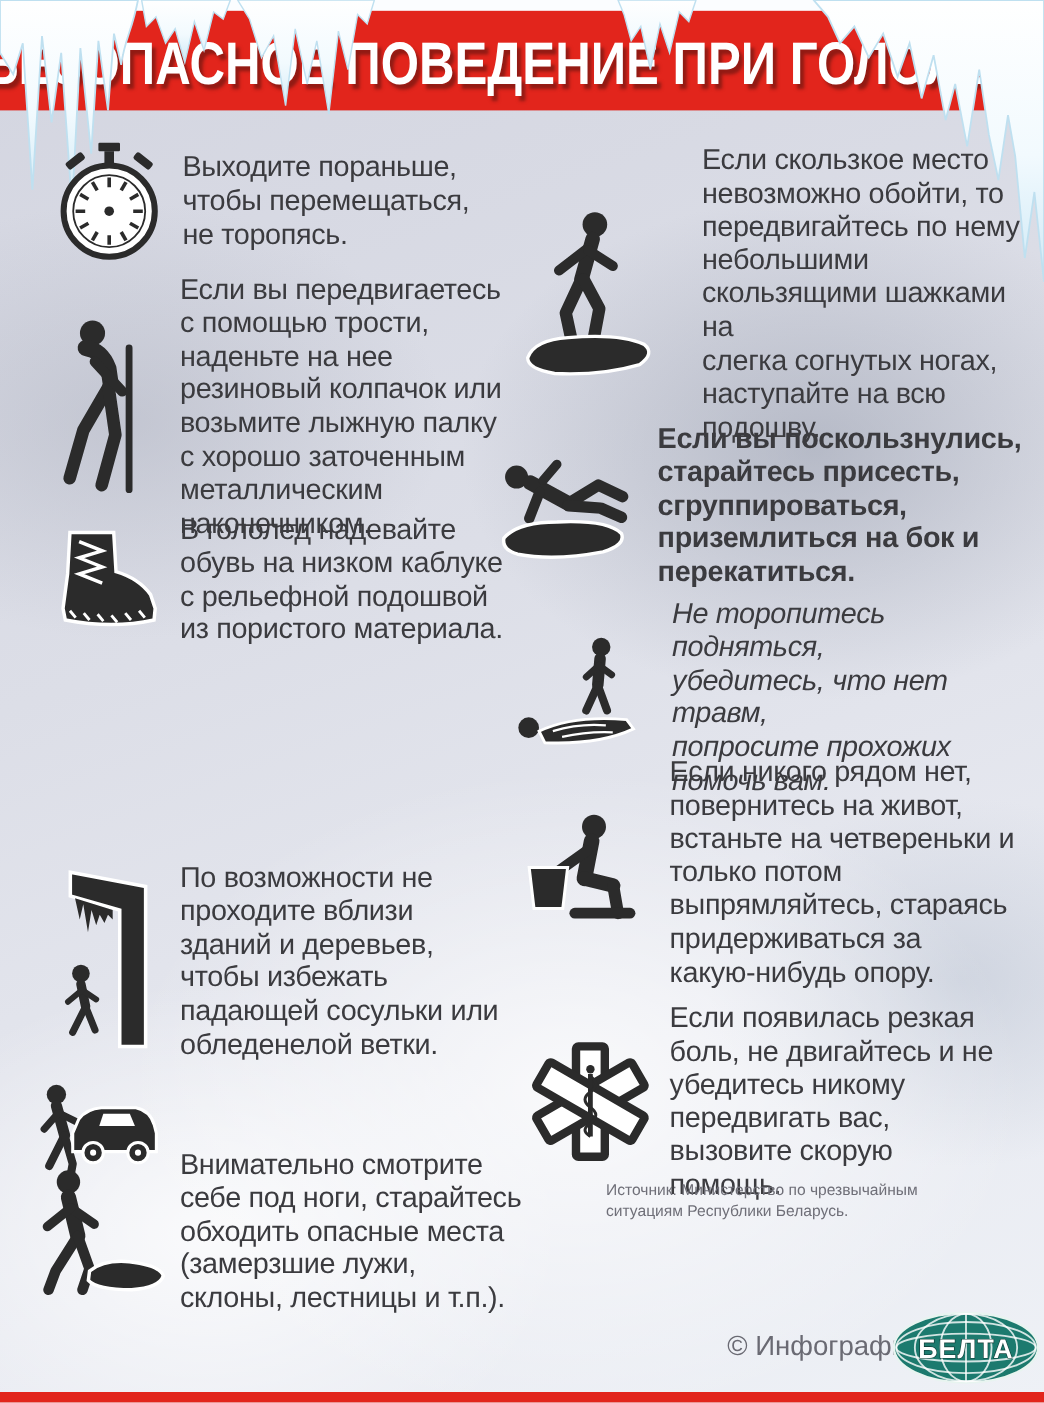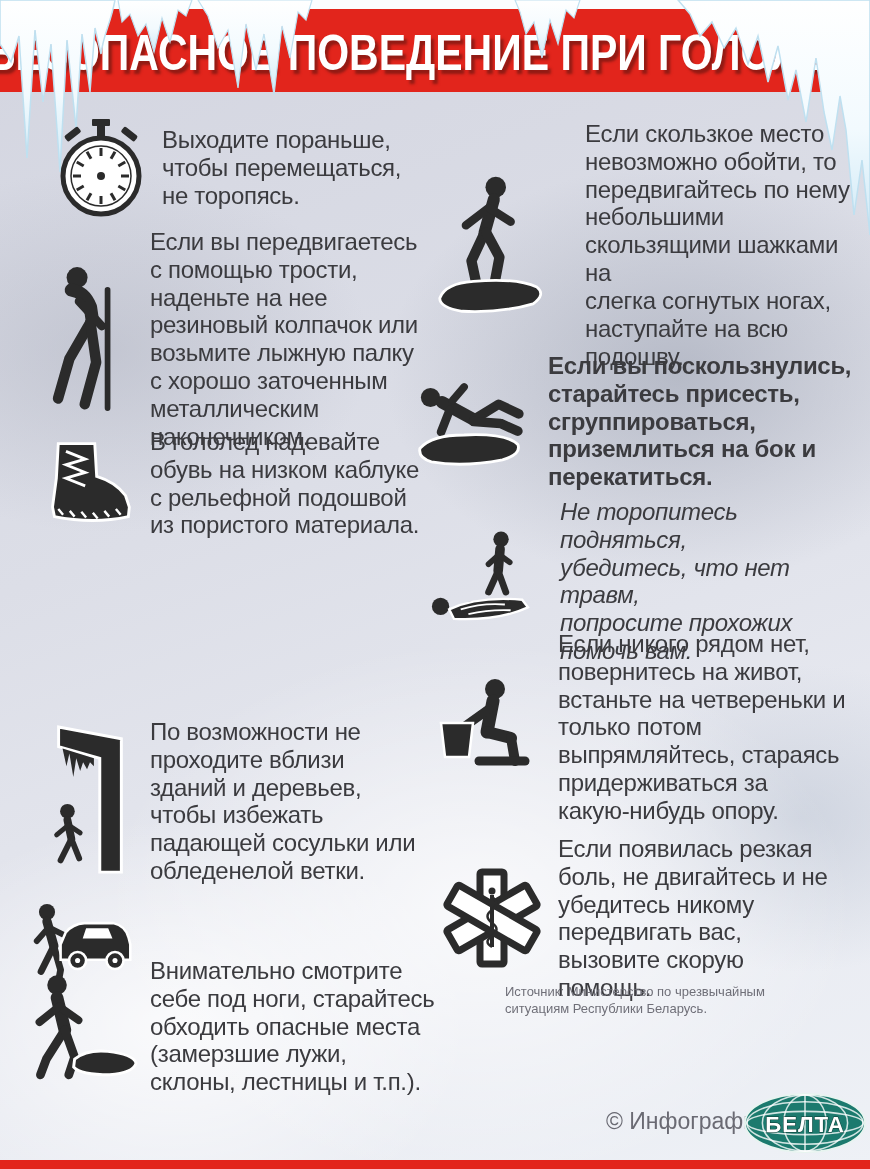--- a/index.html
+++ b/index.html
@@ -70,21 +70,21 @@
 
     <path fill="url(#iceg)" stroke="#bfe0f0" stroke-width="1.5" d="M0 0 H115 C110 26 104 32 101 54 L95 28 L90 92 L82 34 L76 128 L67 40 L60 172 L51 44 L43 102 L35 30 L27 158 L19 36 L11 62 L0 44 Z"></path>
 
     <path fill="url(#iceg)" stroke="#bfe0f0" stroke-width="1.2" d="M118 0 H192 L186 16 L178 10 L170 42 L162 18 L154 52 L146 24 L138 36 L130 14 L122 22 Z"></path>
     <path fill="url(#iceg)" stroke="#bfe0f0" stroke-width="1.2" d="M198 0 H312 L306 20 L298 12 L290 58 L282 26 L274 95 L264 34 L256 70 L246 24 L238 88 L228 30 L218 48 L208 16 Z"></path>
     <path fill="url(#iceg)" stroke="#bfe0f0" stroke-width="1.2" d="M515 0 H580 L574 18 L566 10 L558 44 L550 20 L542 58 L534 22 L526 34 L520 12 Z"></path>
 
     <path fill="url(#iceg)" stroke="#bfe0f0" stroke-width="1.5" d="M678 0 H870 V235 L862 160 L854 215 L846 130 L840 96 L832 150 L824 112 L816 58 L806 122 L796 70 L788 100 L778 46 L768 82 L758 36 L748 64 L736 28 L724 48 L712 22 L700 36 L690 14 Z"></path>
   </svg>
 
-  <div class="tip left-col" style="left:50px; top:118px; width:420px;">
+  <div class="tip left-col" style="left:40px; top:118px; width:420px;">
     <div class="iconbox">
       <svg width="92" height="100" viewBox="0 0 90 100">
         <rect x="36" y="1" width="18" height="7" rx="1" fill="#2b2b2b"></rect>
         <rect x="41" y="8" width="8" height="10" fill="#2b2b2b"></rect>
         <rect x="8" y="13" width="17" height="7" rx="2" fill="#2b2b2b" transform="rotate(-38 16 16)"></rect>
         <rect x="65" y="13" width="17" height="7" rx="2" fill="#2b2b2b" transform="rotate(38 74 16)"></rect>
         <circle cx="45" cy="58" r="38" fill="#ffffff" stroke="#2b2b2b" stroke-width="5"></circle>
         <circle cx="45" cy="58" r="30" fill="none" stroke="#2b2b2b" stroke-width="1.5"></circle>
         <g stroke="#2b2b2b" stroke-width="3">
           <line x1="45" y1="30" x2="45" y2="38"></line>

